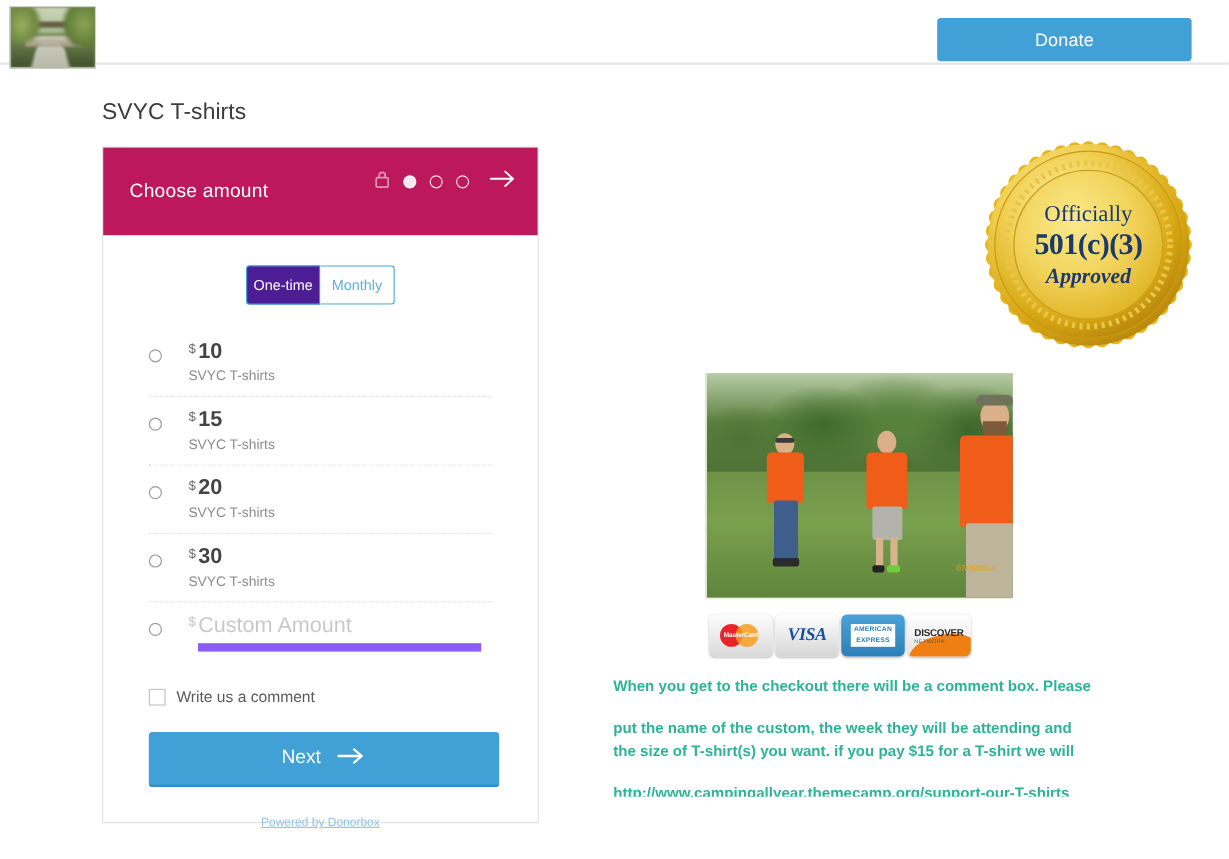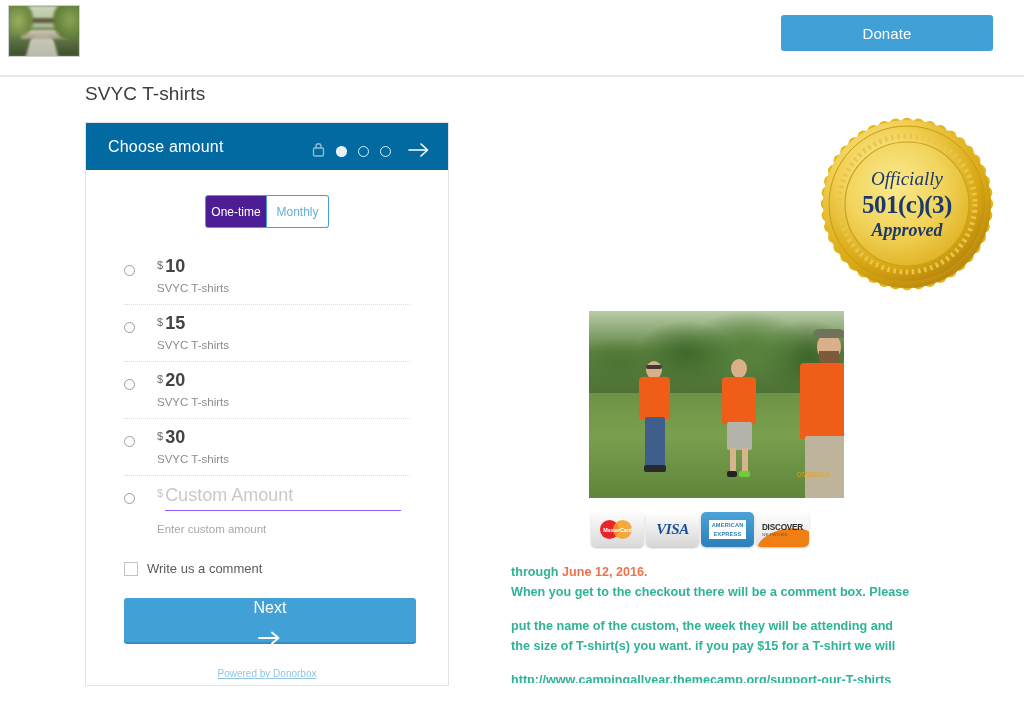--- a/index.html
+++ b/index.html
@@ -7,21 +7,21 @@
     margin: 0; padding: 0;
     width: 1024px; height: 716px;
     background: #ffffff;
     font-family: "Liberation Sans", sans-serif;
     overflow: hidden;
   }
   #page { position: relative; width: 1024px; height: 716px; background:#fff; }
 
   
   .topbar {
-    position:absolute; left:0; top:0; width:1024px; height:77px;
+    position:absolute; left:0; top:0; width:1024px; height:54px;
     background:#ffffff; border-bottom:2px solid #e6e6e6;
   }
   .brand-thumb {
     position:absolute; left:8px; top:5px; width:72px; height:52px;
     overflow:hidden; border:1px solid #cfcfcf; background:#6e7f55;
   }
   .brand-thumb .sky {
     position:absolute; left:0; top:0; width:100%; height:46%;
     background:linear-gradient(180deg,#cdd6bc 0%, #b9c8a4 55%, #9db489 100%);
     filter: blur(1.2px);
@@ -73,21 +73,21 @@
     position:absolute; left:85px; top:83px;
     font-size:19px; color:#3c3c3c; font-weight:400; letter-spacing:.1px;
   }
 
   
   .form-card {
     position:absolute; left:85px; top:122px; width:364px; height:564px;
     background:#ffffff; border:1px solid #e3e3e3;
   }
   .form-head {
-    position:relative; height:47px; background:#0369a1; color:#fff;
+    position:relative; height:73px; background:#be185d; color:#fff;
     display:flex; align-items:center; padding:0 22px;
   }
   .form-head .title { font-size:16px; letter-spacing:.2px; }
   .form-head .indicators {
     position:absolute; right:18px; top:0; height:57px;
     display:flex; align-items:center; gap:11px;
   }
   .lock-icon { display:block; opacity:.55; }
   .dot { width:11px; height:11px; border-radius:50%; border:1.5px solid rgba(255,255,255,.85); }
   .dot.filled { background:rgba(255,255,255,.9); }
@@ -120,61 +120,60 @@
   }
   .amt-wrap { display:flex; flex-direction:column; }
   .amt-line { display:flex; align-items:flex-start; }
   .currency { font-size:11px; color:#6b6b6b; margin-right:2px; margin-top:2px; }
   .amt-value { font-size:18px; font-weight:bold; color:#444; line-height:1; }
   .amt-label { font-size:11.5px; color:#8b8b8b; margin-top:7px; }
 
   .custom-row { border-bottom:none; padding-bottom:4px; }
   .custom-row .currency { color:#c4c4c4; }
   .custom-input {
-    font-size:18px; color:#c9c9c9; border:none; border-bottom:1px solid #8b5cf6;
+    font-size:18px; color:#c9c9c9; border:none; border-bottom:7px solid #8b5cf6;
     width:236px; padding:0 0 4px 0; outline:none; background:transparent;
     font-family:"Liberation Sans", sans-serif;
   }
   .custom-input::placeholder { color:#c9c9c9; }
   .custom-help { font-size:11.5px; color:#a8a8a8; margin-top:8px; margin-left:33px; }
 
   
   .comment-row {
     display:flex; align-items:center; margin: 26px 0 0 10px;
   }
   .chk { width:14px; height:14px; border:1px solid #c3c3c3; background:#fff; margin-right:9px; cursor:pointer; }
   .comment-label { font-size:13px; color:#5a5a5a; }
 
   
   .next-btn {
     margin:22px 10px 0 10px; width:292px; height:46px;
     background:#41a1d6; border:none; border-bottom:2px solid #2f8fc4; border-radius:3px;
     color:#fff; font-size:16px; cursor:pointer;
-    display:flex; align-items:center; justify-content:flex-start; gap:14px;
+    display:flex; align-items:center; justify-content:center; gap:14px;
     font-family:"Liberation Sans", sans-serif;
-    flex-direction:column;
   }
 
   .powered {
     text-align:center; margin-top:24px; font-size:10px;
     color:#8fc4e6; text-decoration:underline; cursor:pointer;
   }
 
   
   .right-col { position:absolute; left:505px; top:100px; width:460px; }
 
   
   .seal-wrap { position:relative; width:184px; height:184px; margin:12px auto 0 310px; }
   .seal { position:absolute; left:0; top:0; width:184px; height:184px; }
   .seal-text {
     position:absolute; left:0; top:0; width:184px; height:184px;
     display:flex; flex-direction:column; align-items:center; justify-content:center;
     color:#1b3a6b; text-align:center; line-height:1.12;
   }
-  .seal-l1 { font-family:"Liberation Serif", serif; font-style:italic; font-size:19px; }
+  .seal-l1 { font-family:"Liberation Serif", serif; font-size:19px; }
   .seal-l2 { font-size:25px; font-weight:bold; letter-spacing:-0.5px; margin:1px 0; font-family:"Liberation Serif", serif;}
   .seal-l3 { font-family:"Liberation Serif", serif; font-style:italic; font-weight:bold; font-size:18px; }
 
   
   .photo {
     position:relative; width:257px; height:189px; margin:14px auto 0 83px;
     border:1px solid #ffffff; overflow:hidden; background:#6f9a46;
   }
   .ph-sky { position:absolute; left:0; top:0; width:100%; height:26%; background:#e9eee4; }
   .ph-trees {
@@ -329,21 +328,20 @@
 
         <div class="amount-row custom-row">
           <span class="radio"></span>
           <span class="amt-wrap">
             <span class="amt-line">
               <span class="currency">$</span>
               <input class="custom-input" type="text" placeholder="Custom Amount" style="">
             </span>
           </span>
         </div>
-        <div class="custom-help">Enter custom amount</div>
 
       </div>
 
       <div class="comment-row">
         <span class="chk"></span>
         <span class="comment-label">Write us a comment</span>
       </div>
 
       <button class="next-btn">
         <span>Next</span>
@@ -488,23 +486,20 @@
       <div class="card disc">
         <span class="disc-swoosh"></span>
         <span class="disc-txt">
           <span class="disc-main" style="display:block">DISCOVER</span>
           <span class="disc-sub" style="display:block">NETWORK</span>
         </span>
       </div>
     </div>
 
     <div class="notice">
-      <p>
-        <span>through </span><span class="date">June 12, 2016.</span>
-      </p>
       <p>When you get to the checkout there will be a comment box. Please</p>
       <p class="gap">put  the name of the custom, the week they will be attending and</p>
       <p>the size of T-shirt(s) you want.  if you pay $15  for a T-shirt we will</p>
       <p class="clip">http://www.campingallyear.themecamp.org/support-our-T-shirts</p>
     </div>
 
   </div>
 </div>
 
 </body></html>

